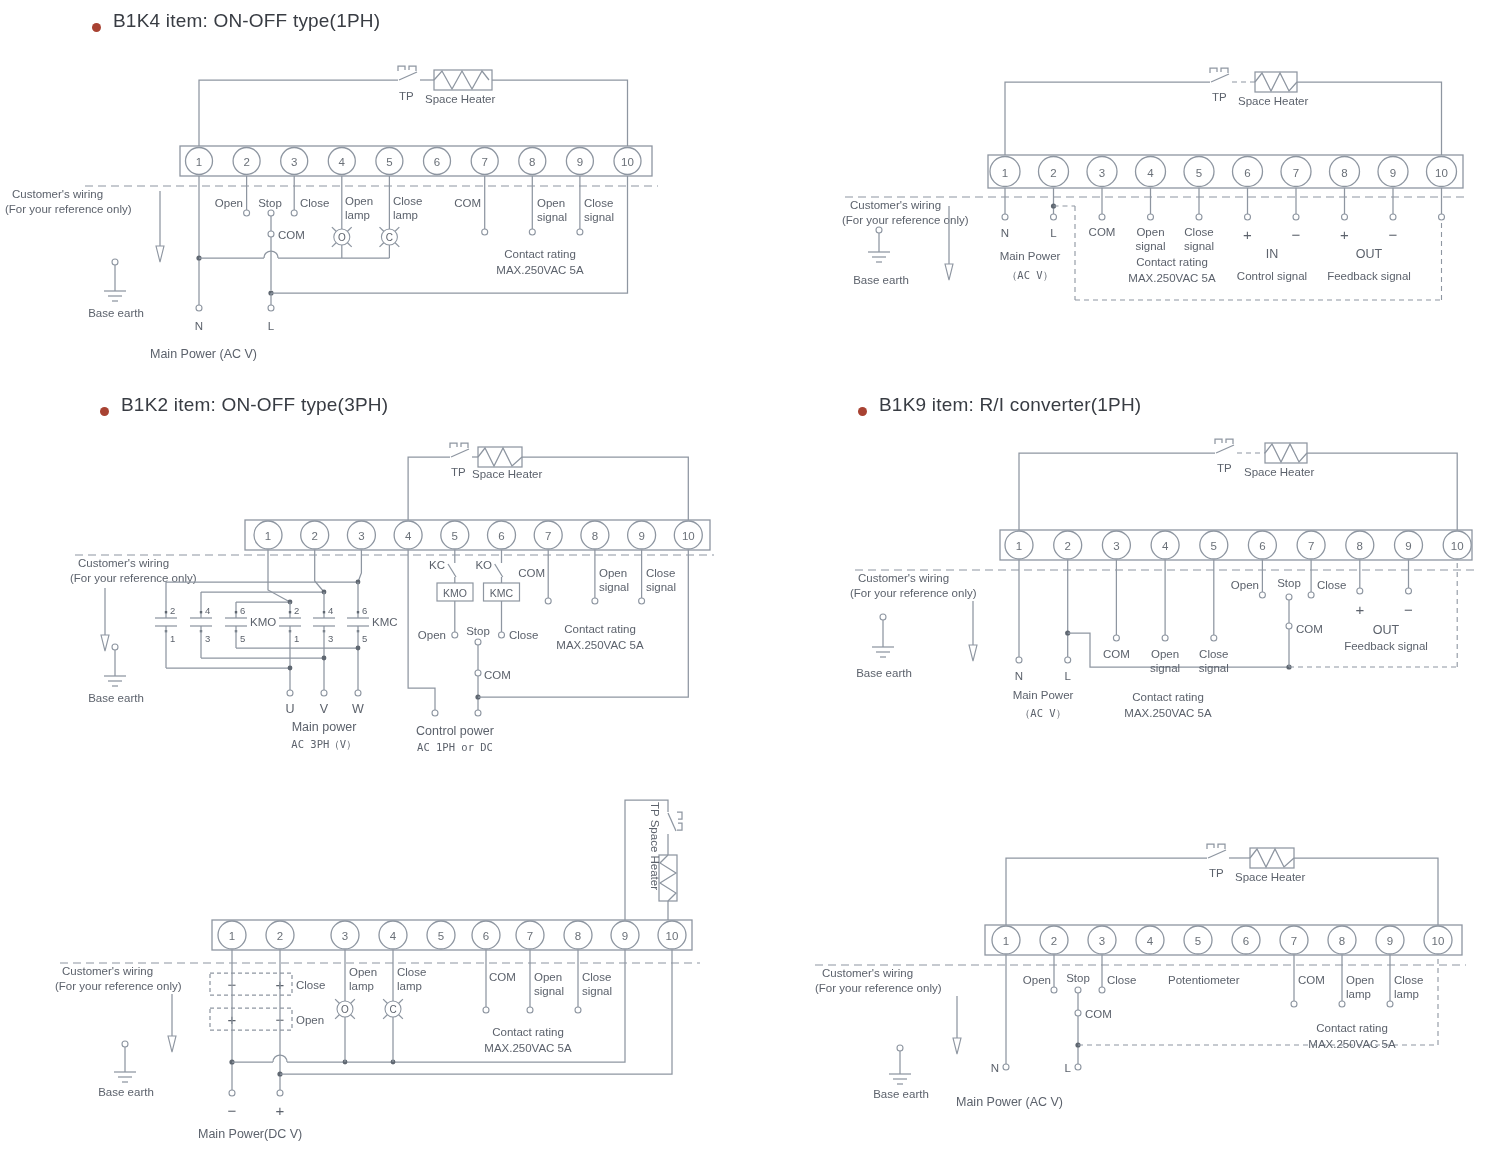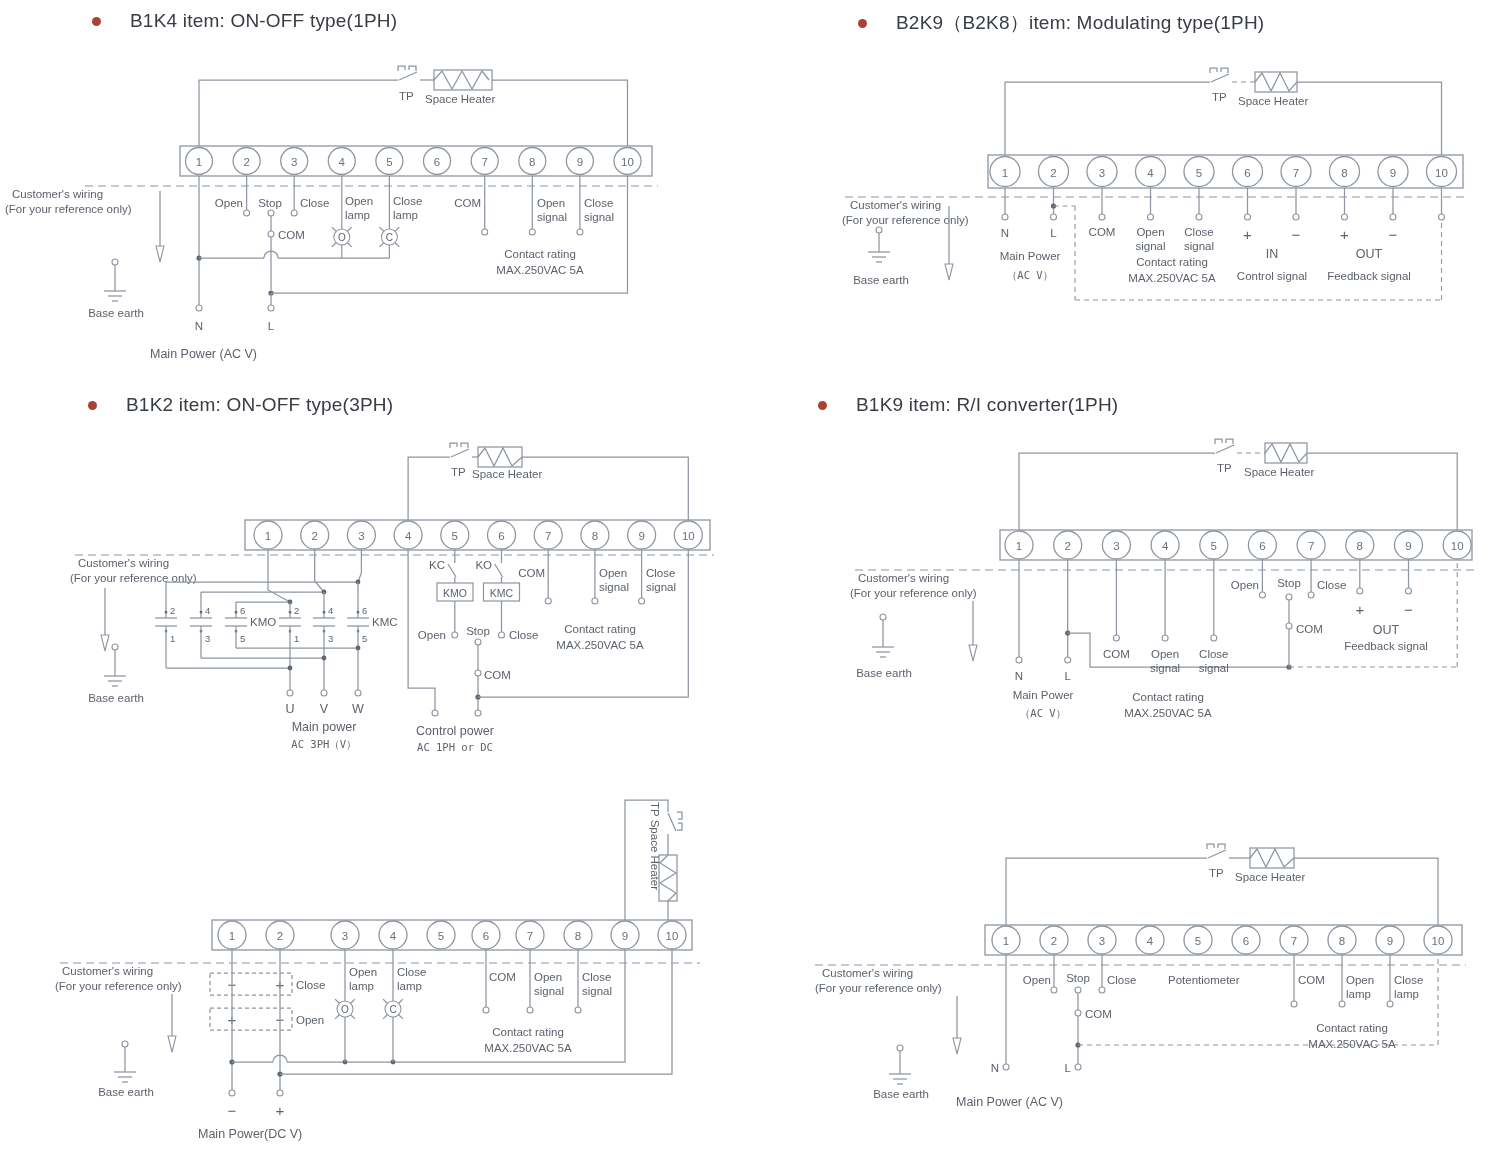--- a/index.html
+++ b/index.html
@@ -5,21 +5,21 @@
   :root{
     --wire:#8e96a1;
     --ink:#5c626c;
     --ink2:#6a7078;
     --title:#383c43;
     --accent:#a84232;
   }
   *{margin:0;padding:0;box-sizing:border-box}
   body{background:#fff;font-family:"Liberation Sans",sans-serif}
   #page{position:relative;width:1500px;height:1167px;background:#fff;overflow:hidden}
-  .title{position:absolute;display:flex;align-items:center;gap:29px;color:var(--title);
+  .title{position:absolute;display:flex;align-items:flex-end;gap:12px;color:var(--title);
          font-size:19px;letter-spacing:.2px}
   .bullet{width:9px;height:9px;border-radius:50%;background:var(--accent);flex:0 0 auto}
   svg{position:absolute}
   svg line, svg path, svg polyline, svg rect.box{stroke:var(--wire);stroke-width:1.25;fill:none}
   svg .wd{stroke-dasharray:5 4;stroke-width:1.1}
   svg .bd{stroke-dasharray:8 5;stroke-width:1.2}
   svg .bx{stroke-dasharray:4 3;stroke-width:1.1}
   svg text{fill:var(--ink);font-size:11.5px;font-family:"Liberation Sans",sans-serif;stroke:none}
   svg text.mono{font-family:"DejaVu Sans Mono",monospace;font-size:10.5px}
   svg text.big{font-size:15px}
@@ -35,29 +35,25 @@
 </style>
 </head>
 <body>
 
 <div id="page">
 
   <div class="title" style="left:92px;top:10px">
     <span class="bullet"></span>
     <span>B1K4 item: ON-OFF type(1PH)</span>
   </div>
-  <div class="title" style="left:858px;top:10px">
-    <span class="bullet"></span>
-    <span>B2K9（B2K8）item: Modulating type(1PH)</span>
-  </div>
-  <div class="title" style="left:88px;top:394px">
+  <div class="title" style="left:100px;top:394px">
     <span class="bullet"></span>
     <span>B1K2 item: ON-OFF type(3PH)</span>
   </div>
-  <div class="title" style="left:818px;top:394px">
+  <div class="title" style="left:858px;top:394px">
     <span class="bullet"></span>
     <span>B1K9 item: R/I converter(1PH)</span>
   </div>
 
   <svg style="left:0;top:0" width="760" height="385" viewBox="0 0 760 385">
     <g>
       <path d="M199,146 V80 H398"></path>
       <g transform="translate(398,80)">
         <line x1="1" y1="0" x2="19" y2="-8"></line>
         <polyline points="0,-9 0,-14 7,-14 7,-10"></polyline>

